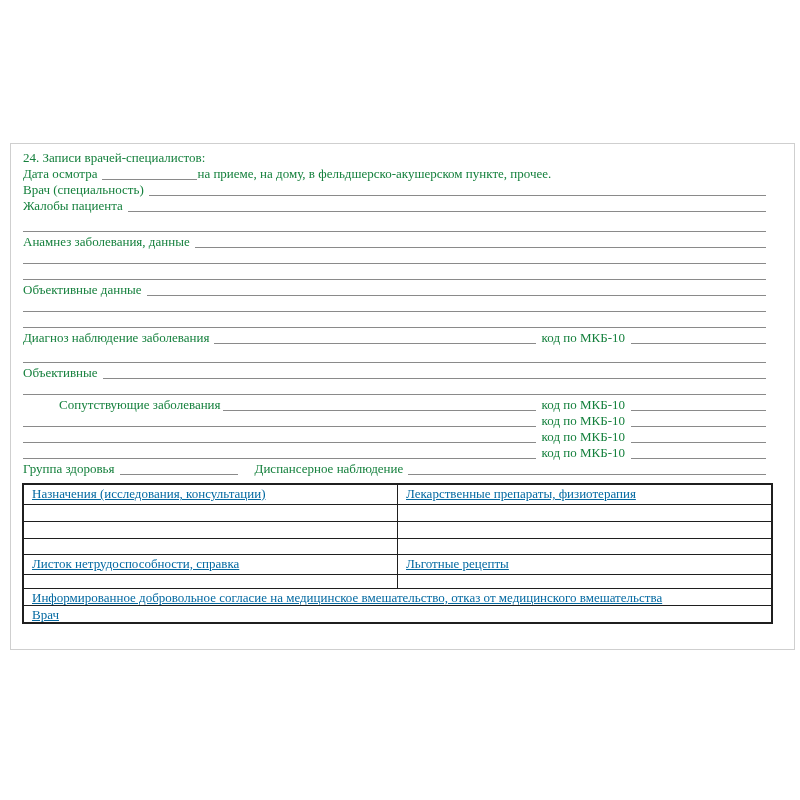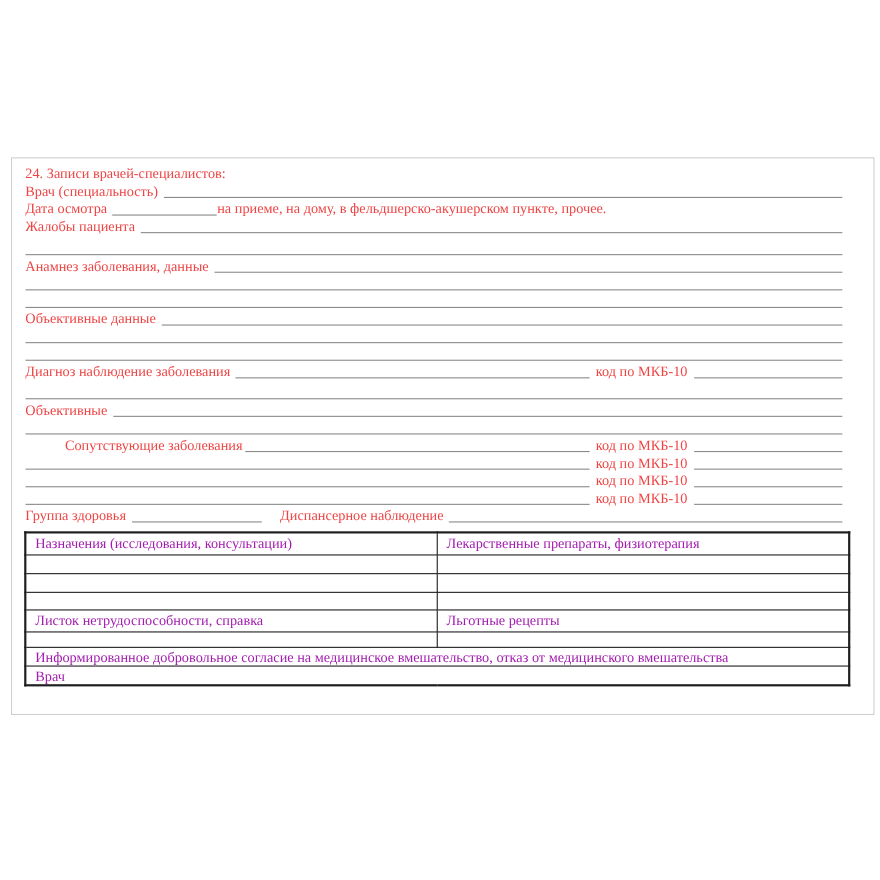--- a/index.html
+++ b/index.html
@@ -28,21 +28,21 @@
     border: 1px solid #cfcfcf;
   }
   .lines {
     padding: 6px 28px 0 12px;
   }
   .row {
     display: flex;
     height: 16px;
     font-size: 13px;
     line-height: 16px;
-    color: #ef4444;
+    color: #15803d;
     white-space: nowrap;
     overflow: hidden;
   }
   .row .lbl { flex: 0 0 auto; }
   .row .pr { padding-right: 5px; }
   .row .pr2 { padding-right: 2px; margin-left: 36px; }
   .u {
     border-bottom: 1px solid #8a8a8a;
     margin-bottom: 2px;
     align-self: stretch;
@@ -63,52 +63,53 @@
     width: 100%;
     border-collapse: collapse;
     border: 2px solid #1f1f1f;
     table-layout: fixed;
   }
   table.ftable td {
     border: 1px solid #1f1f1f;
     box-sizing: border-box;
     font-size: 13px;
     line-height: 15px;
-    color: #a21caf;
+    color: #0369a1;
     padding: 1px 8px 0 8px;
     vertical-align: top;
     overflow: hidden;
     white-space: nowrap;
+    text-decoration: underline;
   }
   tr.h20 td { height: 20px; }
   tr.h17 td { height: 17px; margin-top: 32px; }
   tr.h16 td { height: 16px; }
   tr.h14 td { height: 14px; }
 </style>
 </head>
 <body>
 
 <div class="canvas">
   <div class="card">
 
     <div class="lines">
 
       <div class="row">
         <span class="lbl">24. Записи врачей-специалистов:</span>
       </div>
 
       <div class="row">
-        <span class="lbl pr">Врач (специальность)</span>
-        <span class="u fill"></span>
-      </div>
-
-      <div class="row">
         <span class="lbl pr">Дата осмотра</span>
         <span class="u w95"></span>
         <span class="lbl">на приеме, на дому, в фельдшерско-акушерском пункте, прочее.</span>
+      </div>
+
+      <div class="row">
+        <span class="lbl pr">Врач (специальность)</span>
+        <span class="u fill"></span>
       </div>
 
       <div class="row">
         <span class="lbl pr">Жалобы пациента</span>
         <span class="u fill"></span>
       </div>
 
       <div class="row mt4">
         <span class="u fill"></span>
       </div>

